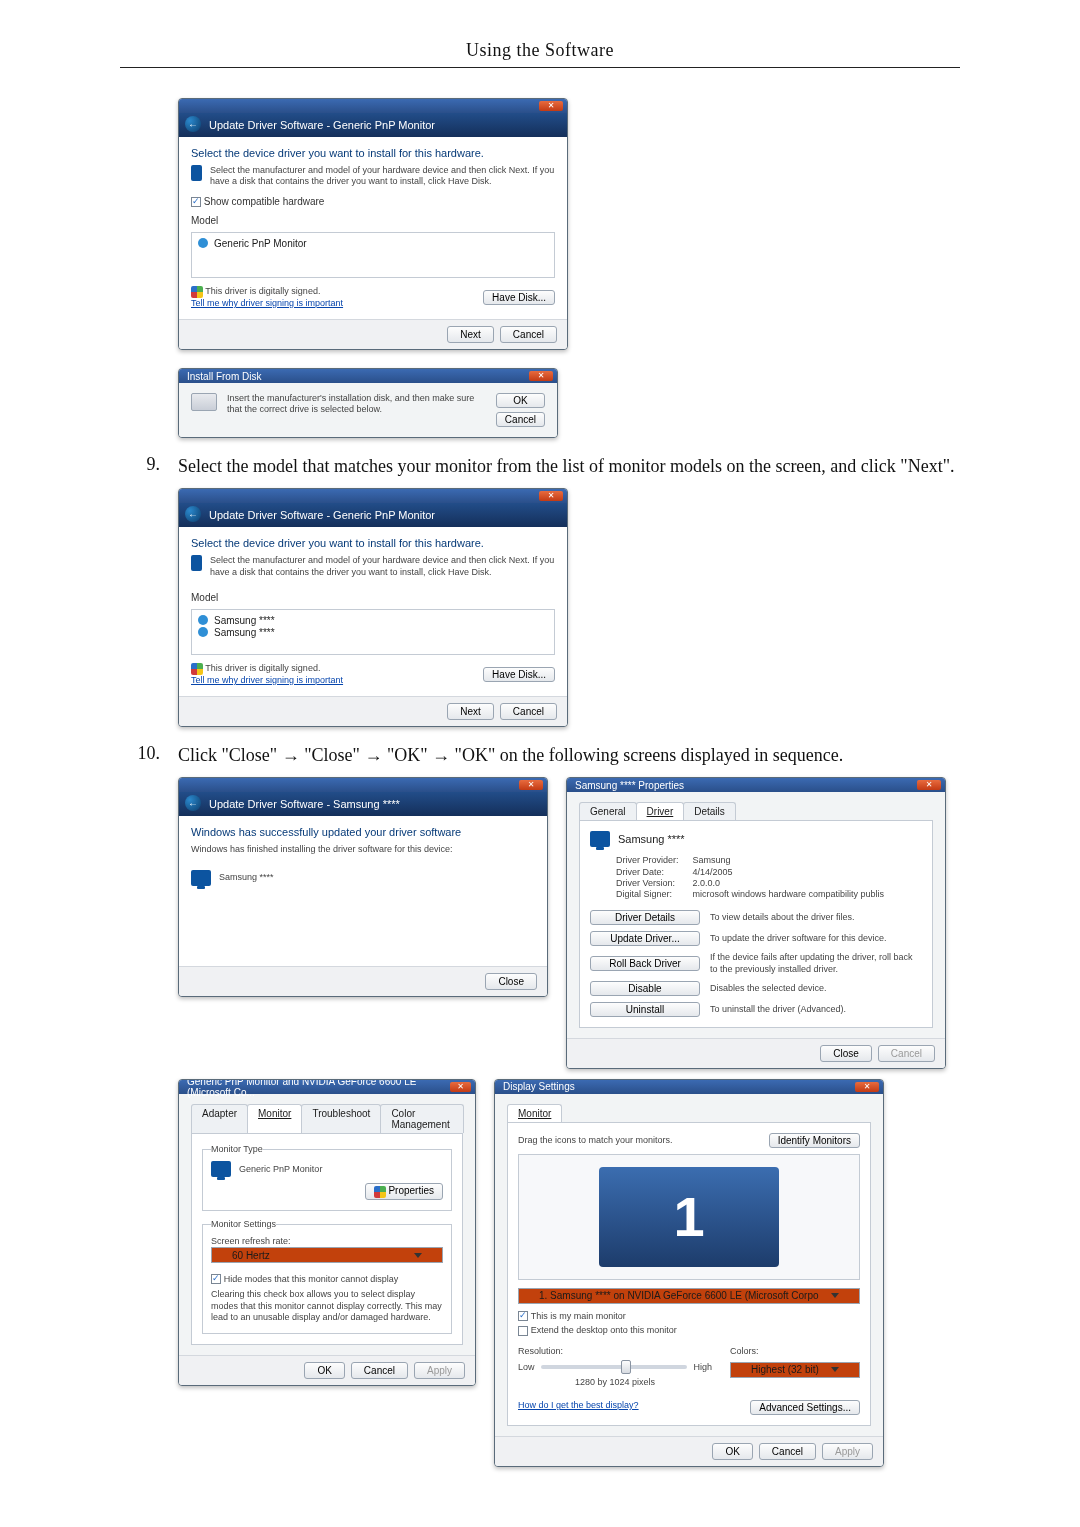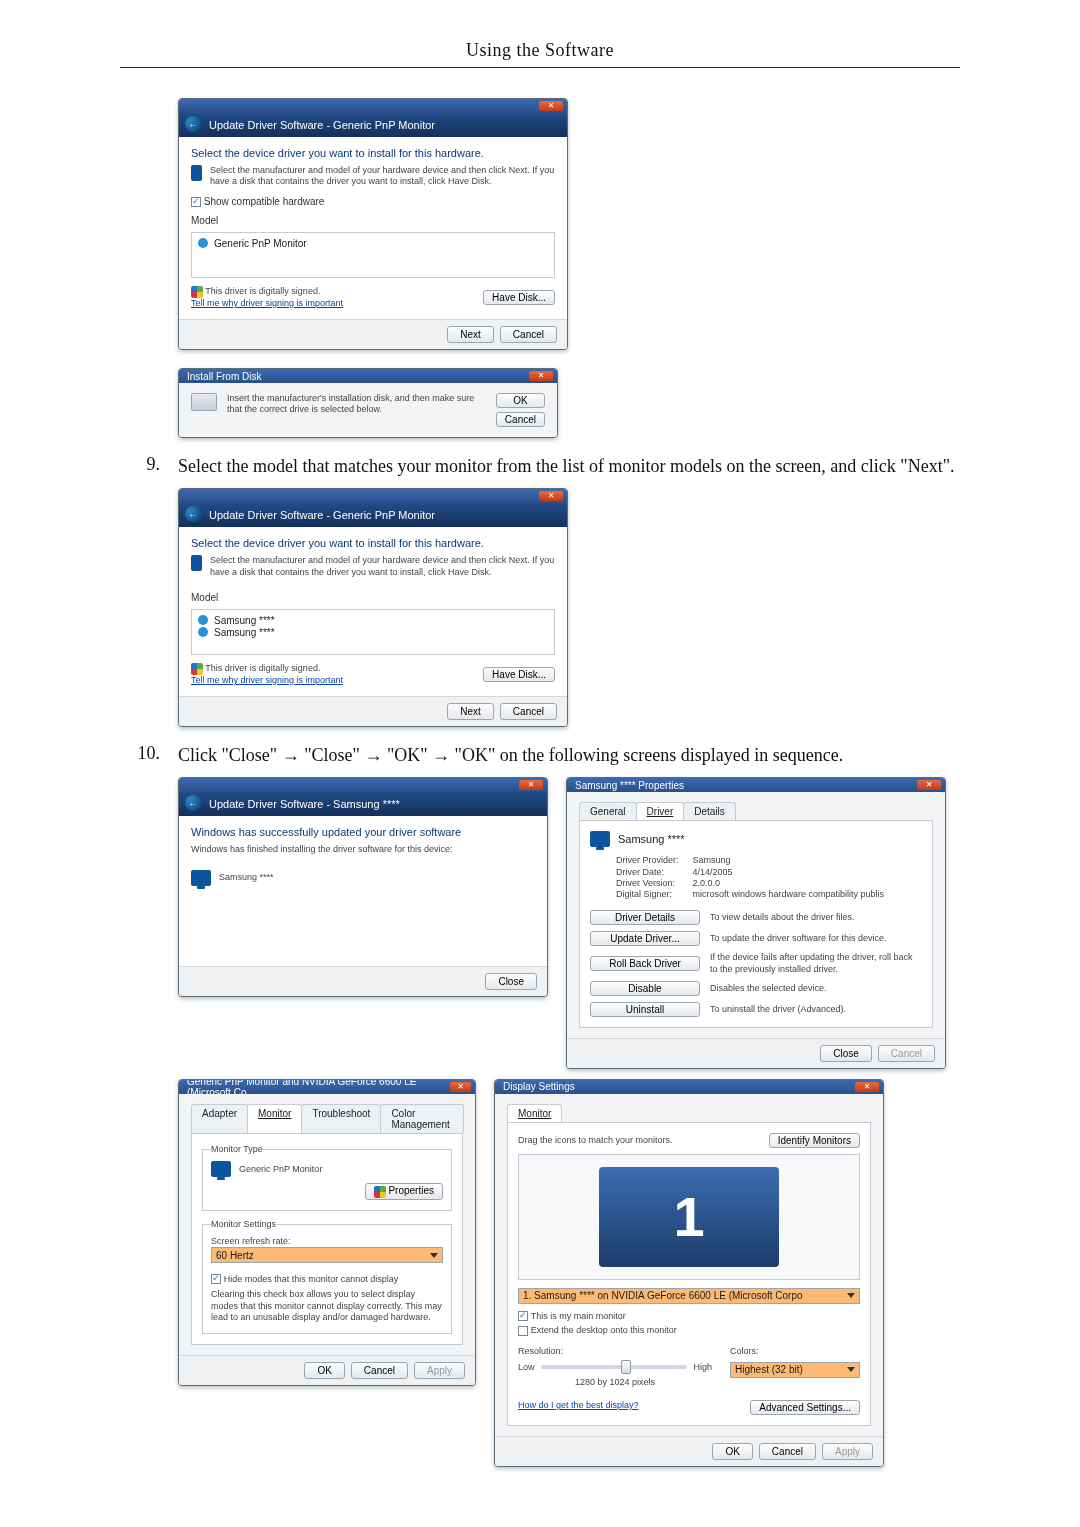--- a/index.html
+++ b/index.html
@@ -122,22 +122,22 @@
 
   
   .big-monitor {
     width: 180px; height: 100px; margin: 6px auto;
     background: linear-gradient(#3b6db0,#1d3c6b);
     border-radius: 4px; display: flex; align-items: center; justify-content: center;
     color: #fff; font-size: 56px; font-weight: bold;
   }
 
   .dropdown {
-    height: 16px; border: 1px solid #9aa5b2; background: #fdba74;
-    display: flex; align-items: center; padding: 0 4px; font-size: 10px;
+    height: 16px; border: 1px solid #9aa5b2; background: #c2410c;
+    display: flex; align-items: center; padding: 0 20px; font-size: 10px;
     justify-content: space-between;
   }
   .dd-arrow { width: 0; height: 0; border-left: 4px solid transparent; border-right: 4px solid transparent; border-top: 5px solid #333; }
 
   .slider-track { height: 4px; background: #d0d6df; border-radius: 2px; position: relative; flex: 1; }
   .slider-thumb { position: absolute; top: -5px; width: 10px; height: 14px; background: linear-gradient(#fdfdfd,#d7dbe1); border: 1px solid #8a94a2; border-radius: 2px; }
 
   .fd-icon {
     width: 26px; height: 18px; background: linear-gradient(#e8eaee,#c9ced7);
     border: 1px solid #9aa5b2; border-radius: 2px; display: inline-block; vertical-align: middle;

